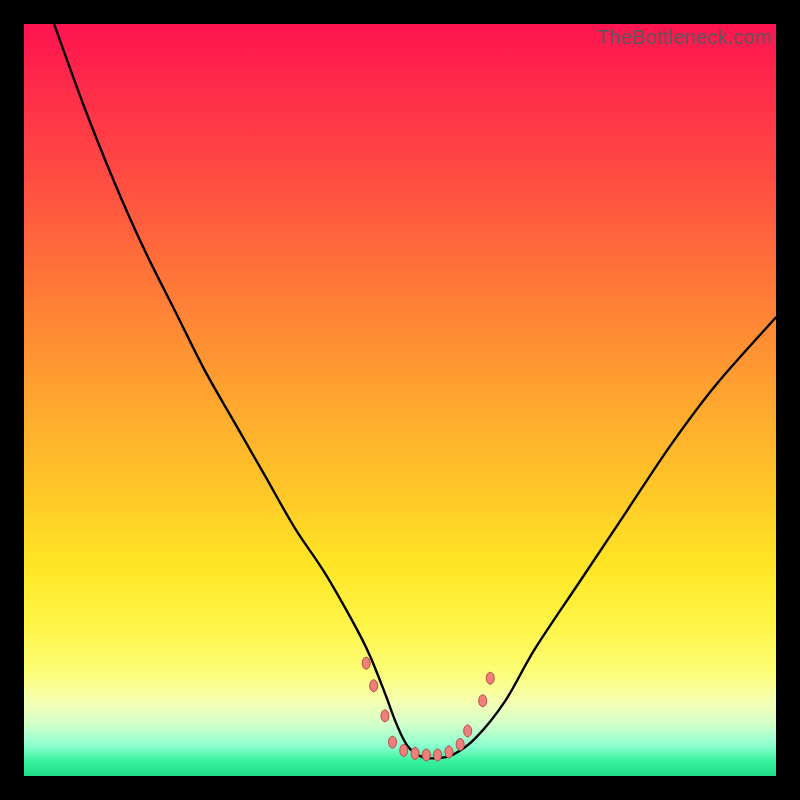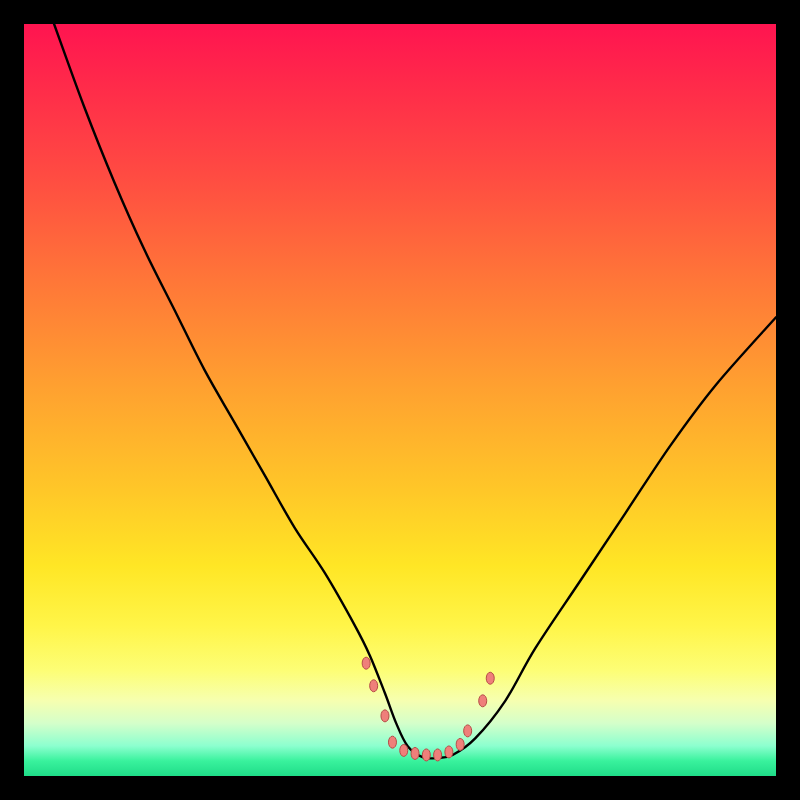--- a/index.html
+++ b/index.html
@@ -69,13 +69,14 @@
         <ellipse cx="391.04" cy="729.44" rx="4" ry="6" fill="#ef7f7a" stroke="#b64c47" stroke-width="1"></ellipse>
         <ellipse cx="402.32000000000005" cy="730.944" rx="4" ry="6" fill="#ef7f7a" stroke="#b64c47" stroke-width="1"></ellipse>
         <ellipse cx="413.6" cy="730.944" rx="4" ry="6" fill="#ef7f7a" stroke="#b64c47" stroke-width="1"></ellipse>
         <ellipse cx="424.87999999999994" cy="727.936" rx="4" ry="6" fill="#ef7f7a" stroke="#b64c47" stroke-width="1"></ellipse>
         <ellipse cx="436.15999999999997" cy="720.4159999999999" rx="4" ry="6" fill="#ef7f7a" stroke="#b64c47" stroke-width="1"></ellipse>
         <ellipse cx="443.67999999999995" cy="706.88" rx="4" ry="6" fill="#ef7f7a" stroke="#b64c47" stroke-width="1"></ellipse>
         <ellipse cx="458.71999999999997" cy="676.8" rx="4" ry="6" fill="#ef7f7a" stroke="#b64c47" stroke-width="1"></ellipse>
         <ellipse cx="466.24" cy="654.24" rx="4" ry="6" fill="#ef7f7a" stroke="#b64c47" stroke-width="1"></ellipse>
       </svg>
   </div>
+  <div class="watermark">TheBottleneck.com</div>
 </div>
 
 </body></html>

